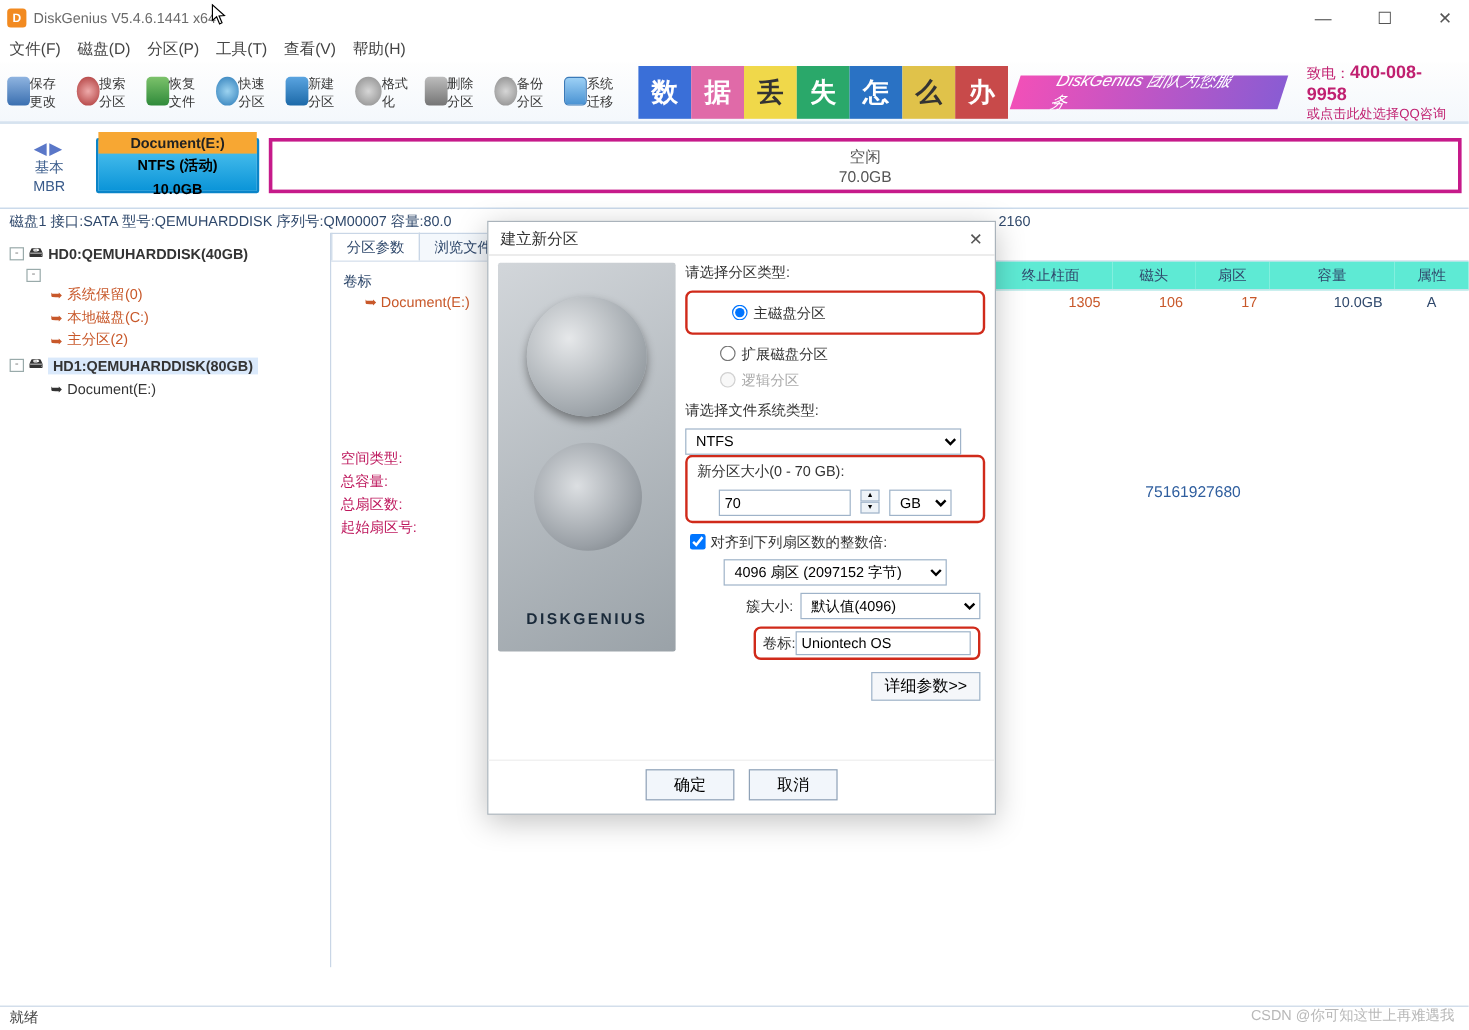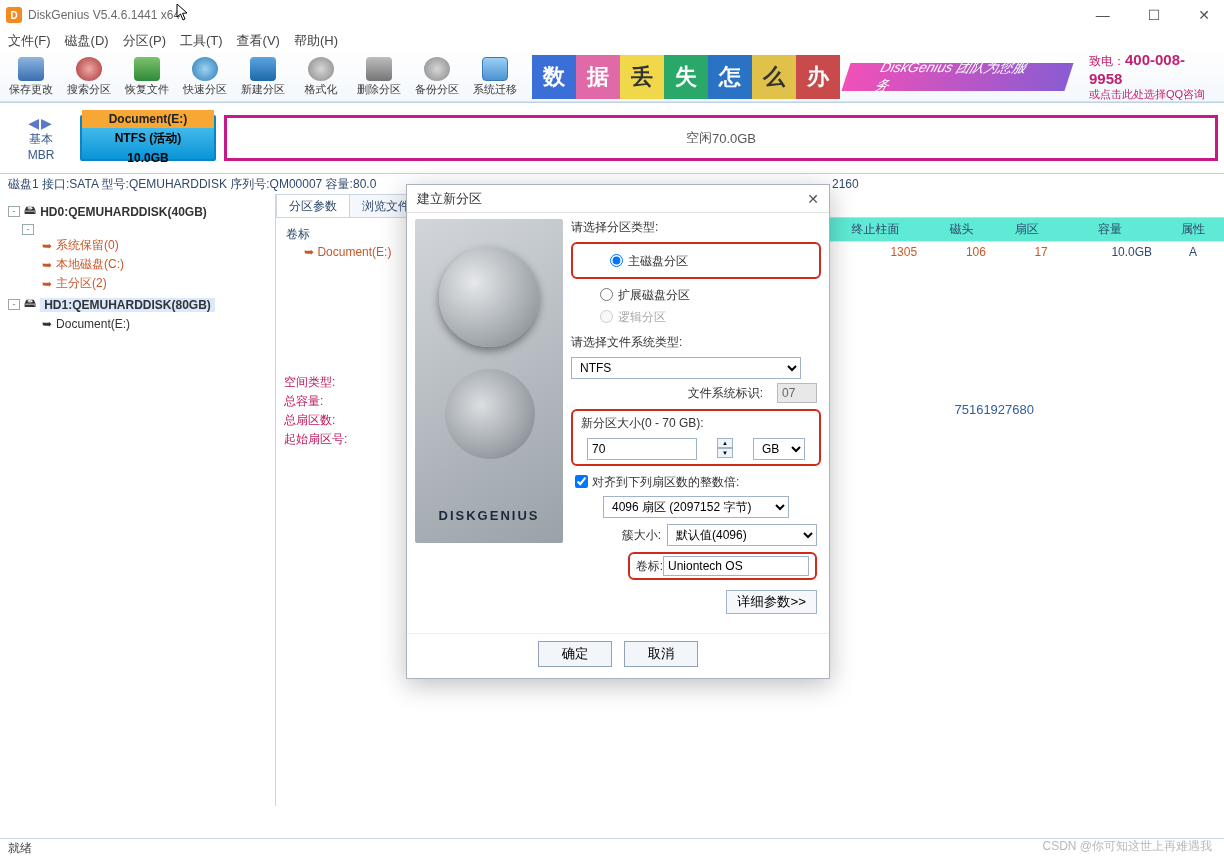--- a/index.html
+++ b/index.html
@@ -6,36 +6,36 @@
   html, body { margin:0; padding:0; width:1224px; height:858px; background:#fff; overflow:hidden; }
   body { font-size:12px; color:#222; position:relative; }
   .titlebar { height:30px; background:#fff; display:flex; align-items:center; padding:0 6px; color:#6a6a6a; }
   .titlebar .logo { width:16px; height:16px; background:#f28a20; border-radius:3px; display:inline-flex; align-items:center; justify-content:center; color:#fff; font-weight:bold; font-size:10px; margin-right:6px;}
   .titlebar .cursor { display:inline-block; margin-left:-4px; margin-top:-4px;}
   .titlebar .winbtns { margin-left:auto; display:flex; gap:22px; color:#555; font-size:14px;}
   .winbtns span { padding:4px 8px; }
   .menubar { height:22px; display:flex; gap:14px; padding:0 8px; align-items:center; color:#444; font-size:13px; }
   .menubar span { cursor:default; }
   .toolbar { height:50px; display:flex; align-items:center; border-bottom:1px solid #d7e3f1; background:linear-gradient(#fefefe,#f4f8fc); padding:2px 6px; gap:8px; }
-  .tool { display:flex; flex-direction:column; align-items:center; width:50px; color:#3a3a3a; font-size:11px; }
+  .tool { display:flex; align-items:center; width:50px; color:#3a3a3a; font-size:11px; }
   .tool .ticon { width:26px; height:24px; border-radius:4px; margin-bottom:1px;}
   .banner { margin-left:4px; height:44px; flex:1; display:flex; align-items:center; }
   .banner .blks { display:flex; height:44px;}
   .banner .c { width:44px; height:44px; display:flex; align-items:center; justify-content:center; font-size:22px; font-weight:bold; color:#fff;}
   .banner .dgslogan { background:linear-gradient(90deg,#f150b8,#8a5cd3); height:28px; transform:skewX(-18deg); padding:3px 32px; margin-left:6px; color:#fff; font-size:14px; display:flex; align-items:center; font-style:italic;}
   .banner .phone { margin-left:20px; font-size:12px; }
   .banner .phone .p1 { color:#c02070; font-size:15px; font-weight:bold; }
   .banner .phone .p2 { color:#c02070; font-size:11px; }
   .diskbar { height:72px; border-top:1px solid #bfd2e6; border-bottom:1px solid #bfd2e6; display:flex; align-items:stretch; padding:6px; background:#fff;}
   .diskbar .leftbox { width:70px; display:flex; flex-direction:column; align-items:center; justify-content:center; color:#4a6; font-size:12px; color:#385a8a;}
   .diskbar .leftbox .nav { color:#5a77c8; font-size:14px; letter-spacing:2px;}
   .partition-box { width:136px; margin:6px 4px; border:2px solid #0a84c8; border-radius:2px; background:linear-gradient(#56c7f1,#0a94d8); color:#03386a; display:flex; flex-direction:column; align-items:center; justify-content:center; font-size:12px; font-weight:bold; }
   .partition-box .top { background:#f7a733; width:100%; text-align:center; padding:2px 0; color:#222; font-size:12px; }
   .partition-box .mid { color:#000; padding:2px 0; }
-  .freebox { flex:1; margin:6px 0 6px 4px; border:3px solid #c61a8a; background:#fff; display:flex; flex-direction:row; align-items:center; justify-content:center; color:#555; font-size:13px;}
+  .freebox { flex:1; margin:6px 0 6px 4px; border:3px solid #c61a8a; background:#fff; display:flex; flex-direction:column; align-items:center; justify-content:center; color:#555; font-size:13px;}
   .infobar { height:20px; padding:2px 8px; color:#30496c; font-size:12px; display:flex; align-items:center; }
   .mainarea { display:flex; height:612px; }
   .tree { width:276px; border-right:1px solid #c9d6e6; padding:6px 4px; font-size:12px; color:#333; overflow:hidden; }
   .tree .node { display:flex; align-items:center; gap:4px; padding:1px 0 1px 4px; white-space:nowrap;}
   .tree .lvl1 { margin-left:14px; }
   .tree .lvl2 { margin-left:34px; color:#c8582a; }
   .tree .lvl2b{ margin-left:34px; color:#333; }
   .tree .root { font-weight:bold; }
   .tree .selroot { background:#dae9fb; display:inline-block; padding:0 4px;}
   .tree .tog { color:#777; font-family:monospace; width:12px; display:inline-block; text-align:center; border:1px solid #9aa; font-size:9px; line-height:9px;}
@@ -61,21 +61,21 @@
   .dialog .dimg { width:148px; height:324px; background:linear-gradient(150deg,#d2d6da,#9aa2a8); border-radius:2px; position:relative; margin-right:8px; display:flex; align-items:flex-end; justify-content:center; }
   .dialog .dimg::before { content:""; position:absolute; top:28px; left:24px; width:100px; height:100px; border-radius:50%; background:radial-gradient(circle at 35% 35%, #e6e8ea, #a7adb2 60%, #7d858b); box-shadow:0 4px 8px rgba(0,0,0,0.4);}
   .dialog .dimg::after { content:""; position:absolute; top:150px; left:30px; width:90px; height:90px; border-radius:50%; background:radial-gradient(circle at 40% 40%, #dcdfe2, #9aa0a6 65%, #70777c); }
   .dialog .dimg .dgtxt { position:absolute; bottom:20px; width:100%; text-align:center; color:#1a2a3a; font-weight:bold; letter-spacing:2px; font-size:13px;}
   .dialog .form { flex:1; font-size:12px; color:#333; }
   .dialog .form .grp { margin-bottom:6px; }
   .dialog .form .red { border:2px solid #d02a1a; border-radius:6px; padding:4px 8px; margin-bottom:6px;}
   .dialog .form label.radio { display:block; margin:3px 4px 3px 24px; }
   .dialog .form input[type=radio]{ margin-right:5px; vertical-align:-2px;}
   .dialog select, .dialog input[type=text], .dialog input.num { font-size:12px; padding:2px 4px; border:1px solid #9fb3c9; background:#fff;}
-  .dialog .sizebox { display:flex; gap:20px; justify-content:center;}
+  .dialog .sizebox { display:flex; gap:8px; justify-content:center;}
   .dialog .num { width:110px; text-align:left; }
   .dialog .spin { width:16px; display:flex; flex-direction:column; }
   .dialog .spin button { height:10px; font-size:6px; padding:0; border:1px solid #9fb3c9; background:#eef3f8;}
   .dialog .unit { width:52px;}
   .dialog .alignrow { margin:6px 0 6px 0;}
   .dialog .alignrow input[type=checkbox]{margin-right:4px; vertical-align:-2px;}
   .dialog .alignsel { width:186px; display:block; margin:5px auto 6px auto;}
   .dialog .clurow { display:flex; justify-content:flex-end; align-items:center; gap:6px; margin-bottom:6px; padding-right:4px;}
   .dialog .clurow select{ width:150px;}
   .dialog .volrow { display:flex; justify-content:flex-end; align-items:center; gap:6px; padding-right:4px;}
@@ -278,24 +278,20 @@
     <div class="form">
       <div class="grp">请选择分区类型:</div>
       <div class="red">
         <label class="radio"><input type="radio" checked="" style=""><span>主磁盘分区</span></label>
       </div>
       <label class="radio"><input type="radio" style=""><span>扩展磁盘分区</span></label>
       <label class="radio" style="color:#aaa"><input type="radio" disabled="" style=""><span>逻辑分区</span></label>
 
       <div class="grp" style="margin-top:8px">请选择文件系统类型:</div>
       <select class="fs"><option>NTFS</option></select>
-      <div class="fsidrow">
-        <span>文件系统标识:</span>
-        <span class="fsid">07</span>
-      </div>
 
       <div class="red">
         <div style="margin-bottom:6px">新分区大小(0 - 70 GB):</div>
         <div class="sizebox">
           <input class="num" value="70" style="">
           <div class="spin">
               <button>▲</button>
               <button>▼</button>
             </div>
           <select class="unit"><option>GB</option></select>

